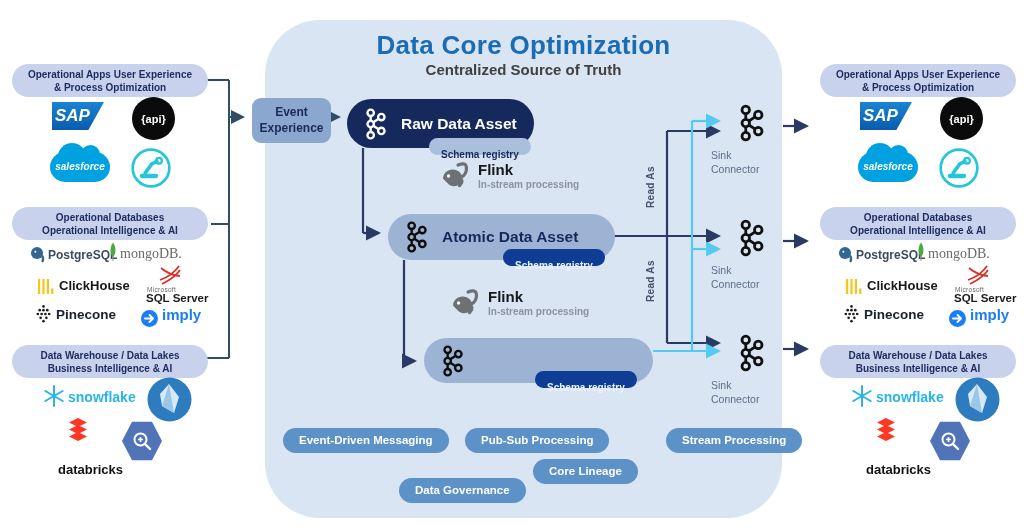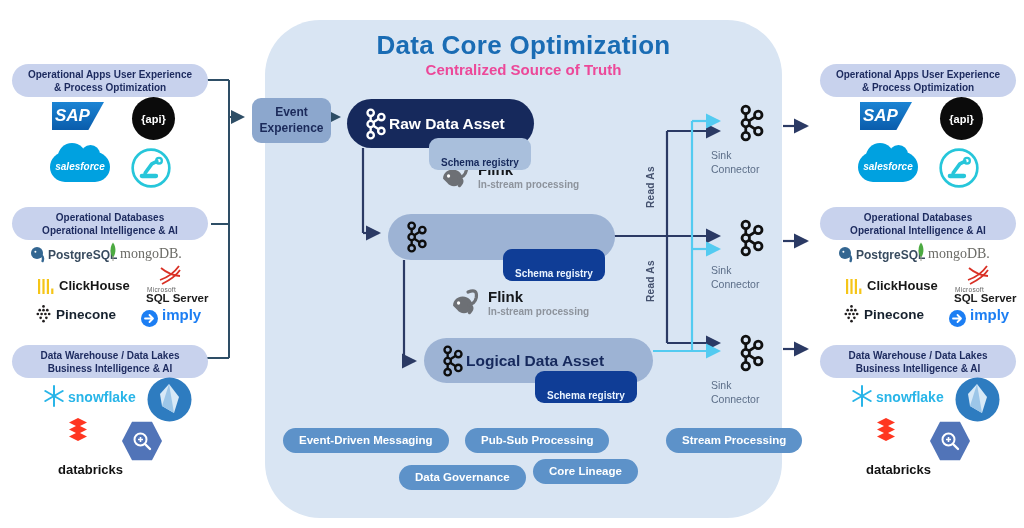--- a/index.html
+++ b/index.html
@@ -10,21 +10,21 @@
   }
   .abs { position:absolute; }
 
   
   .panel { left:265px; top:20px; width:517px; height:498px;
     background:#d9e5f3; border-radius:55px; z-index:0; }
 
   .title { left:300px; top:30px; width:447px; text-align:center;
     font-size:26px; font-weight:800; color:#1a6cb4; letter-spacing:.3px; z-index:2; }
   .subtitle { left:300px; top:61px; width:447px; text-align:center;
-    font-size:15px; font-weight:600; color:#ec4899; z-index:2; }
+    font-size:15px; font-weight:600; color:#404040; z-index:2; }
 
   
   svg.wires { left:0; top:0; width:1024px; height:528px; z-index:1; pointer-events:none; }
 
   
   .source-col { left:0; top:0; width:216px; height:528px; z-index:2; }
   .source-col.right { left:808px; }
   .section-pill { left:12px; width:196px; height:33px; background:#c8d2ed; border-radius:17px;
     color:#1c2a5e; font-size:10px; font-weight:800; text-align:center;
     display:flex; flex-direction:column; justify-content:center; line-height:1.3; }
@@ -55,29 +55,29 @@
 
   .hexagon { width:40px; height:40px; background:#5174b8;
     clip-path:polygon(25% 2%,75% 2%,100% 50%,75% 98%,25% 98%,0 50%);
     display:flex; align-items:center; justify-content:center; }
 
   
   .flow { z-index:2; }
   .event-box { left:252px; top:98px; width:79px; height:45px; background:#8ca7cd; border-radius:9px;
     color:#1b2a5a; font-size:12px; font-weight:800; text-align:center;
     display:flex; align-items:center; justify-content:center; line-height:1.3; padding:0 6px; }
-  .asset-pill { border-radius:27px; display:flex; align-items:center; padding-left:16px; }
+  .asset-pill { border-radius:27px; display:flex; align-items:center; gap:12px; padding-left:16px; }
   .asset-raw { left:347px; top:99px; width:187px; height:49px; background:#16295c; }
   .asset-raw .asset-label { color:#ffffff; }
   .asset-mid { background:#9db3d4; }
   .asset-atomic { left:388px; top:214px; width:227px; height:46px; }
   .asset-logical { left:424px; top:338px; width:229px; height:45px; }
   .asset-label { font-size:15.5px; font-weight:800; color:#16295c; white-space:nowrap; }
   .badge { height:17px; border-radius:9px; font-size:10px; font-weight:800; line-height:17px;
-    padding:16px 12px; white-space:nowrap; z-index:3; }
+    padding:8px 12px; white-space:nowrap; z-index:3; }
   .badge-light { background:#a9bfdc; color:#16295c; }
   .badge-dark { background:#0f3d96; color:#eaf4ff; }
 
   .flink-name { font-size:15px; font-weight:800; color:#15181c; }
   .flink-desc { font-size:10px; color:#8d939c;font-weight:bold; }
 
   .readas { writing-mode:vertical-rl; transform:rotate(180deg); font-size:10px; font-weight:600;
     color:#44516e; letter-spacing:.3px; z-index:2; }
   .sink-label { width:80px; font-size:10.5px; color:#5c6e88; line-height:1.35; z-index:2; }
 
@@ -278,20 +278,21 @@
         <path d="M7,15 L17,21.5"></path>
     </g>
     <g fill="#9db3d4" stroke="#0d0d0d" stroke-width="2.2">
       <circle cx="7" cy="4.5" r="3"></circle>
         <circle cx="7" cy="15" r="3"></circle>
         <circle cx="7" cy="25.5" r="3"></circle>
       <circle cx="17" cy="8.5" r="3"></circle>
         <circle cx="17" cy="21.5" r="3"></circle>
     </g>
   </svg>
+  <span class="asset-label">Atomic Data Asset</span>
 </div>
 <div class="abs badge badge-dark" style="left:503px;top:249px">Schema registry</div>
 
 <div class="abs flow" style="left:447px;top:288px">
   <svg width="34" height="30" viewBox="0 0 24 22">
     <path d="M4,13 a7,6.5 0 1 1 13,3 a6,5.5 0 0 1 -10,0 z" fill="#6d7075"></path>
     <path d="M15,3 q7,-3 6,4 q-1,5 -6,5 q5,2 1,6" fill="none" stroke="#6d7075" stroke-width="2.4" stroke-linecap="round"></path>
     <circle cx="8" cy="11" r="1.2" fill="#fff"></circle>
   </svg>
 </div>
@@ -306,21 +307,20 @@
         <path d="M7,15 L17,21.5"></path>
     </g>
     <g fill="#9db3d4" stroke="#0d0d0d" stroke-width="2.2">
       <circle cx="7" cy="4.5" r="3"></circle>
         <circle cx="7" cy="15" r="3"></circle>
         <circle cx="7" cy="25.5" r="3"></circle>
       <circle cx="17" cy="8.5" r="3"></circle>
         <circle cx="17" cy="21.5" r="3"></circle>
     </g>
   </svg>
-  <span class="asset-label">Logical Data Asset</span>
 </div>
 <div class="abs badge badge-dark" style="left:535px;top:371px">Schema registry</div>
 
 <div class="abs readas" style="left:645px;top:158px;height:50px">Read As</div>
 <div class="abs readas" style="left:645px;top:252px;height:50px">Read As</div>
 
 <svg class="abs flow" style="left:737px;top:103px" width="30" height="40" viewBox="0 0 24 30">
   <g stroke="#101010" stroke-width="2.2" fill="none">
       <path d="M7,5 V25"></path>
       <path d="M7,15 L17,8.5"></path>
@@ -371,21 +371,21 @@
     </g>
 </svg>
 <div class="abs sink-label" style="left:711px;top:378px">
   <div>Sink</div>
   <div>Connector</div>
 </div>
 
 <div class="abs cap-pill" style="left:283px;top:428px">Event-Driven Messaging</div>
 <div class="abs cap-pill" style="left:465px;top:428px">Pub-Sub Processing</div>
 <div class="abs cap-pill" style="left:666px;top:428px">Stream Processing</div>
-<div class="abs cap-pill" style="left:399px;top:465px">Data Governance</div>
+<div class="abs cap-pill" style="left:399px;top:478px">Data Governance</div>
 <div class="abs cap-pill" style="left:533px;top:459px">Core Lineage</div>
 
 <div class="abs source-col right">
   <div class="abs section-pill" style="top:64px">
     <span>Operational Apps User Experience</span>
     <span>&amp; Process Optimization</span>
   </div>
   <div class="abs sap-logo" style="left:52px;top:102px">SAP</div>
   <div class="abs api-circle" style="left:132px;top:97px">{api}</div>
   <div class="abs cloud" style="left:50px;top:152px">

